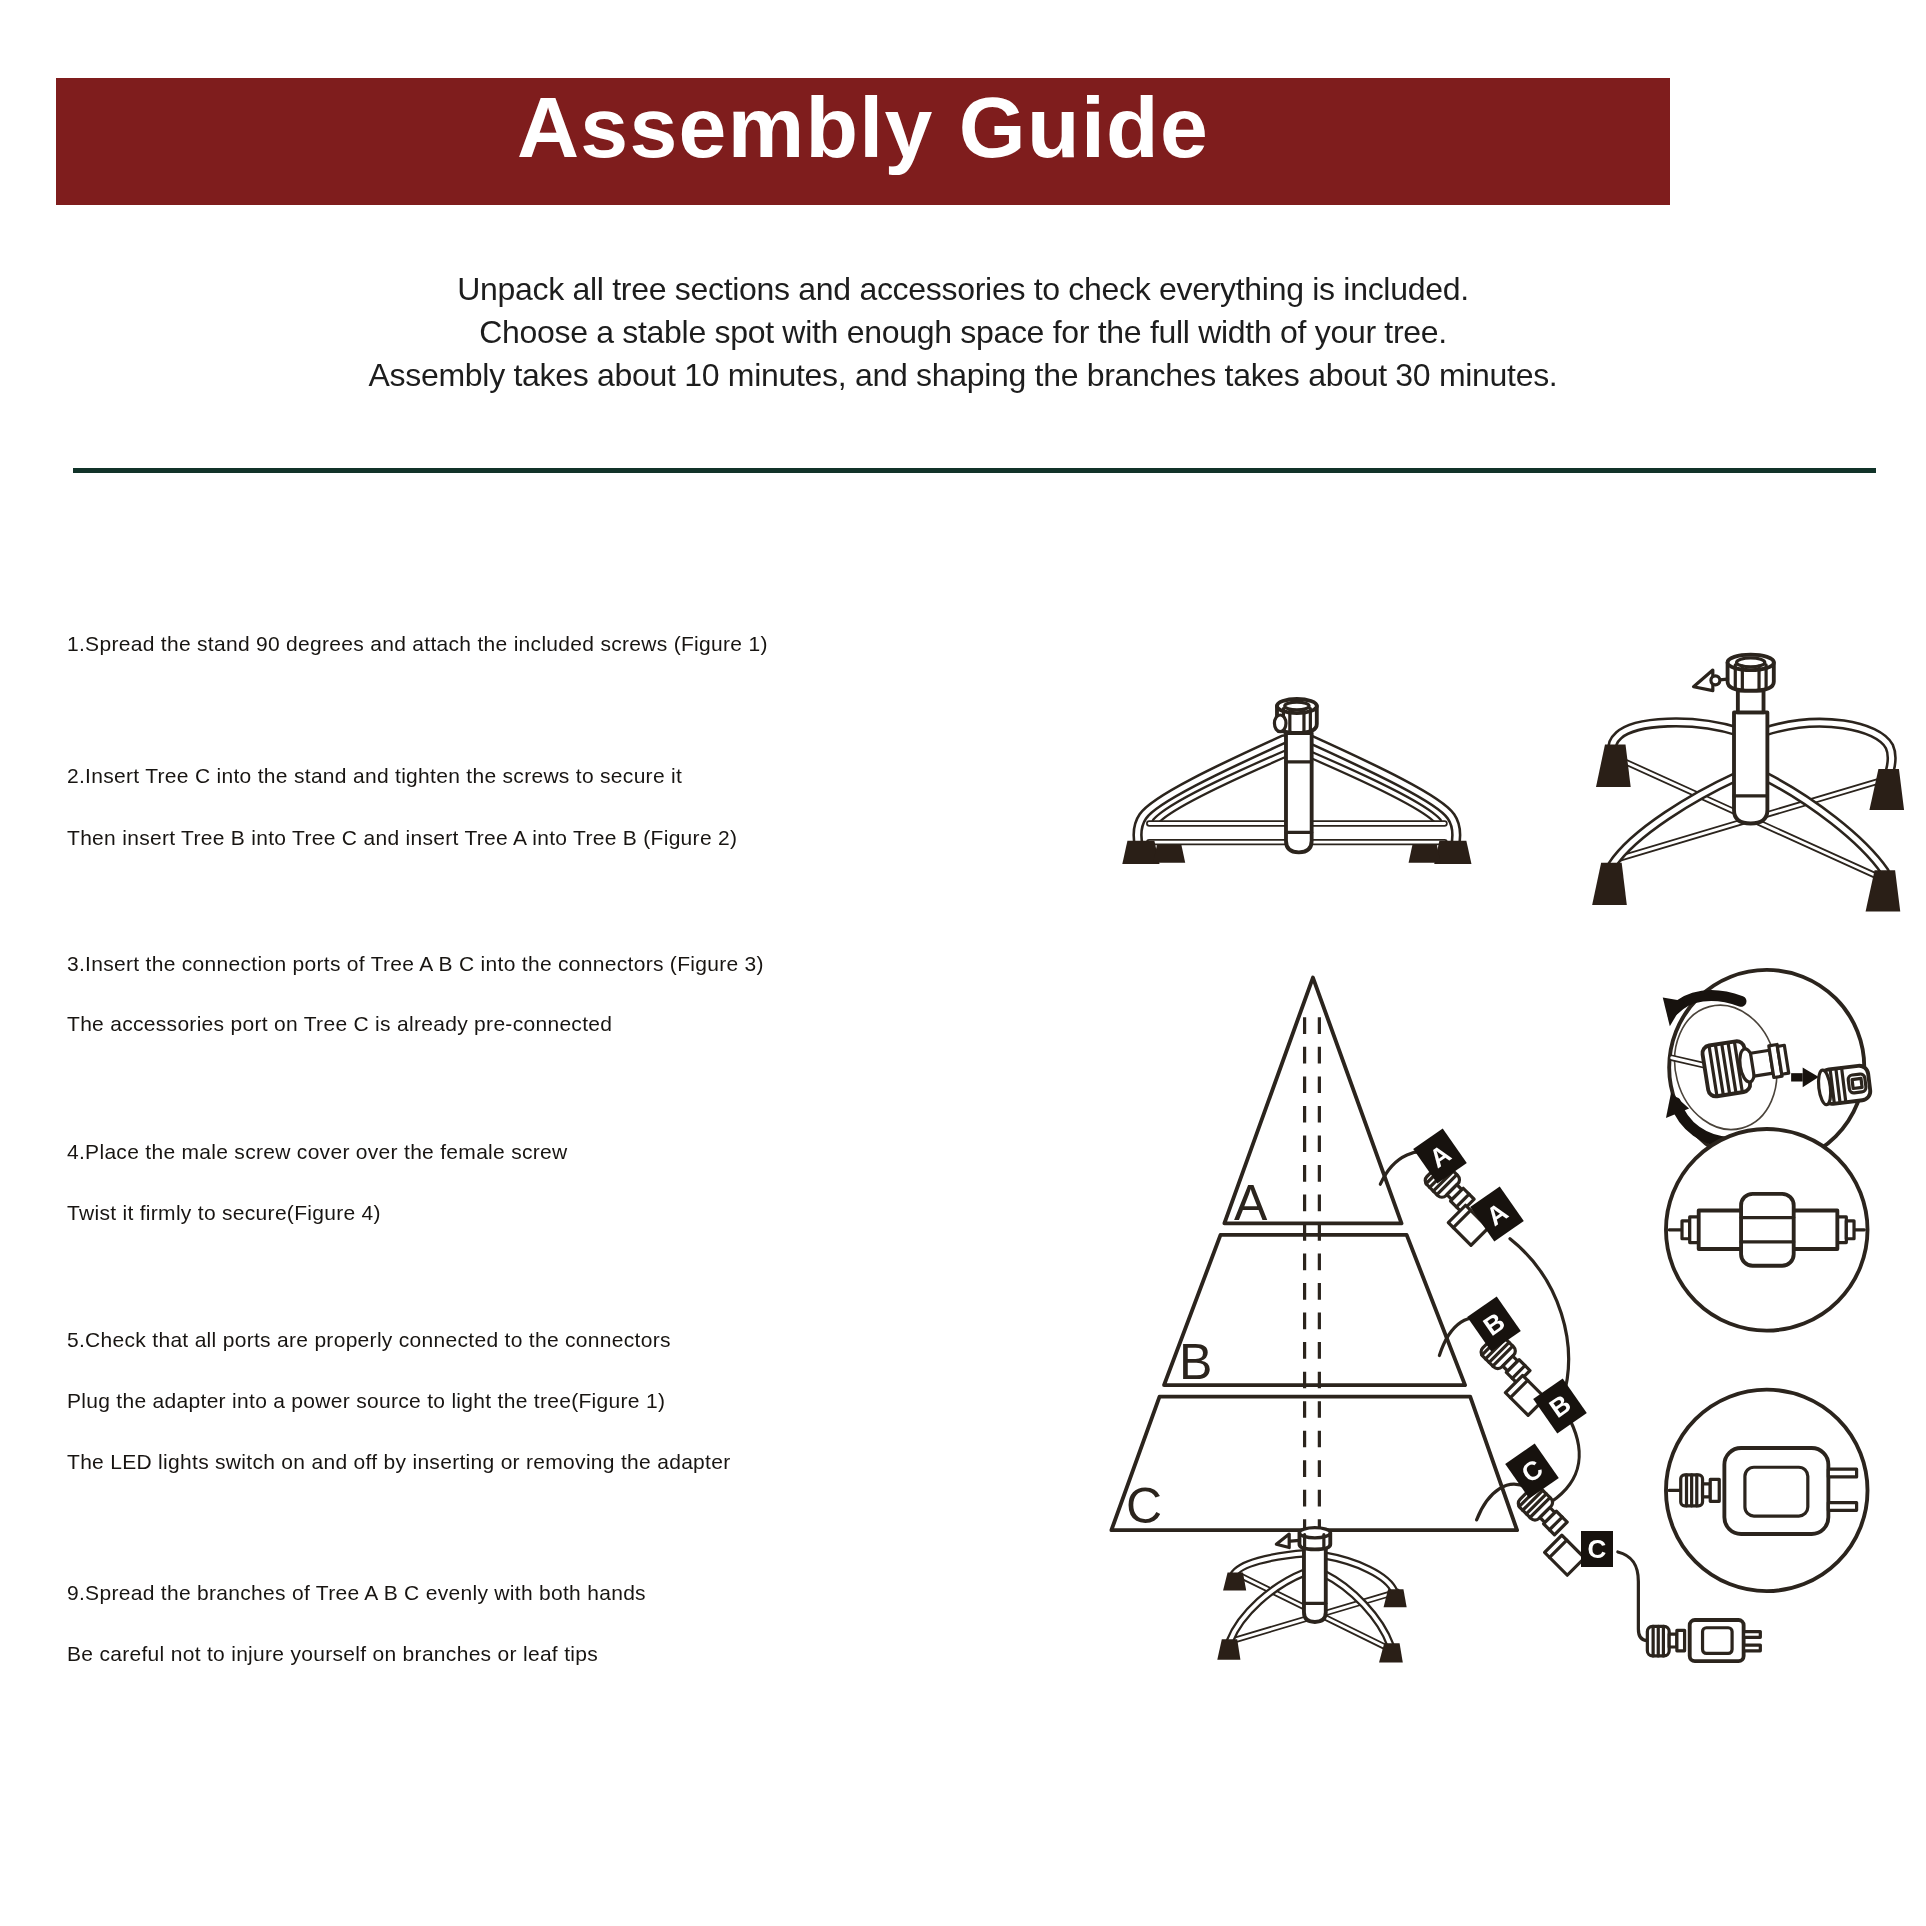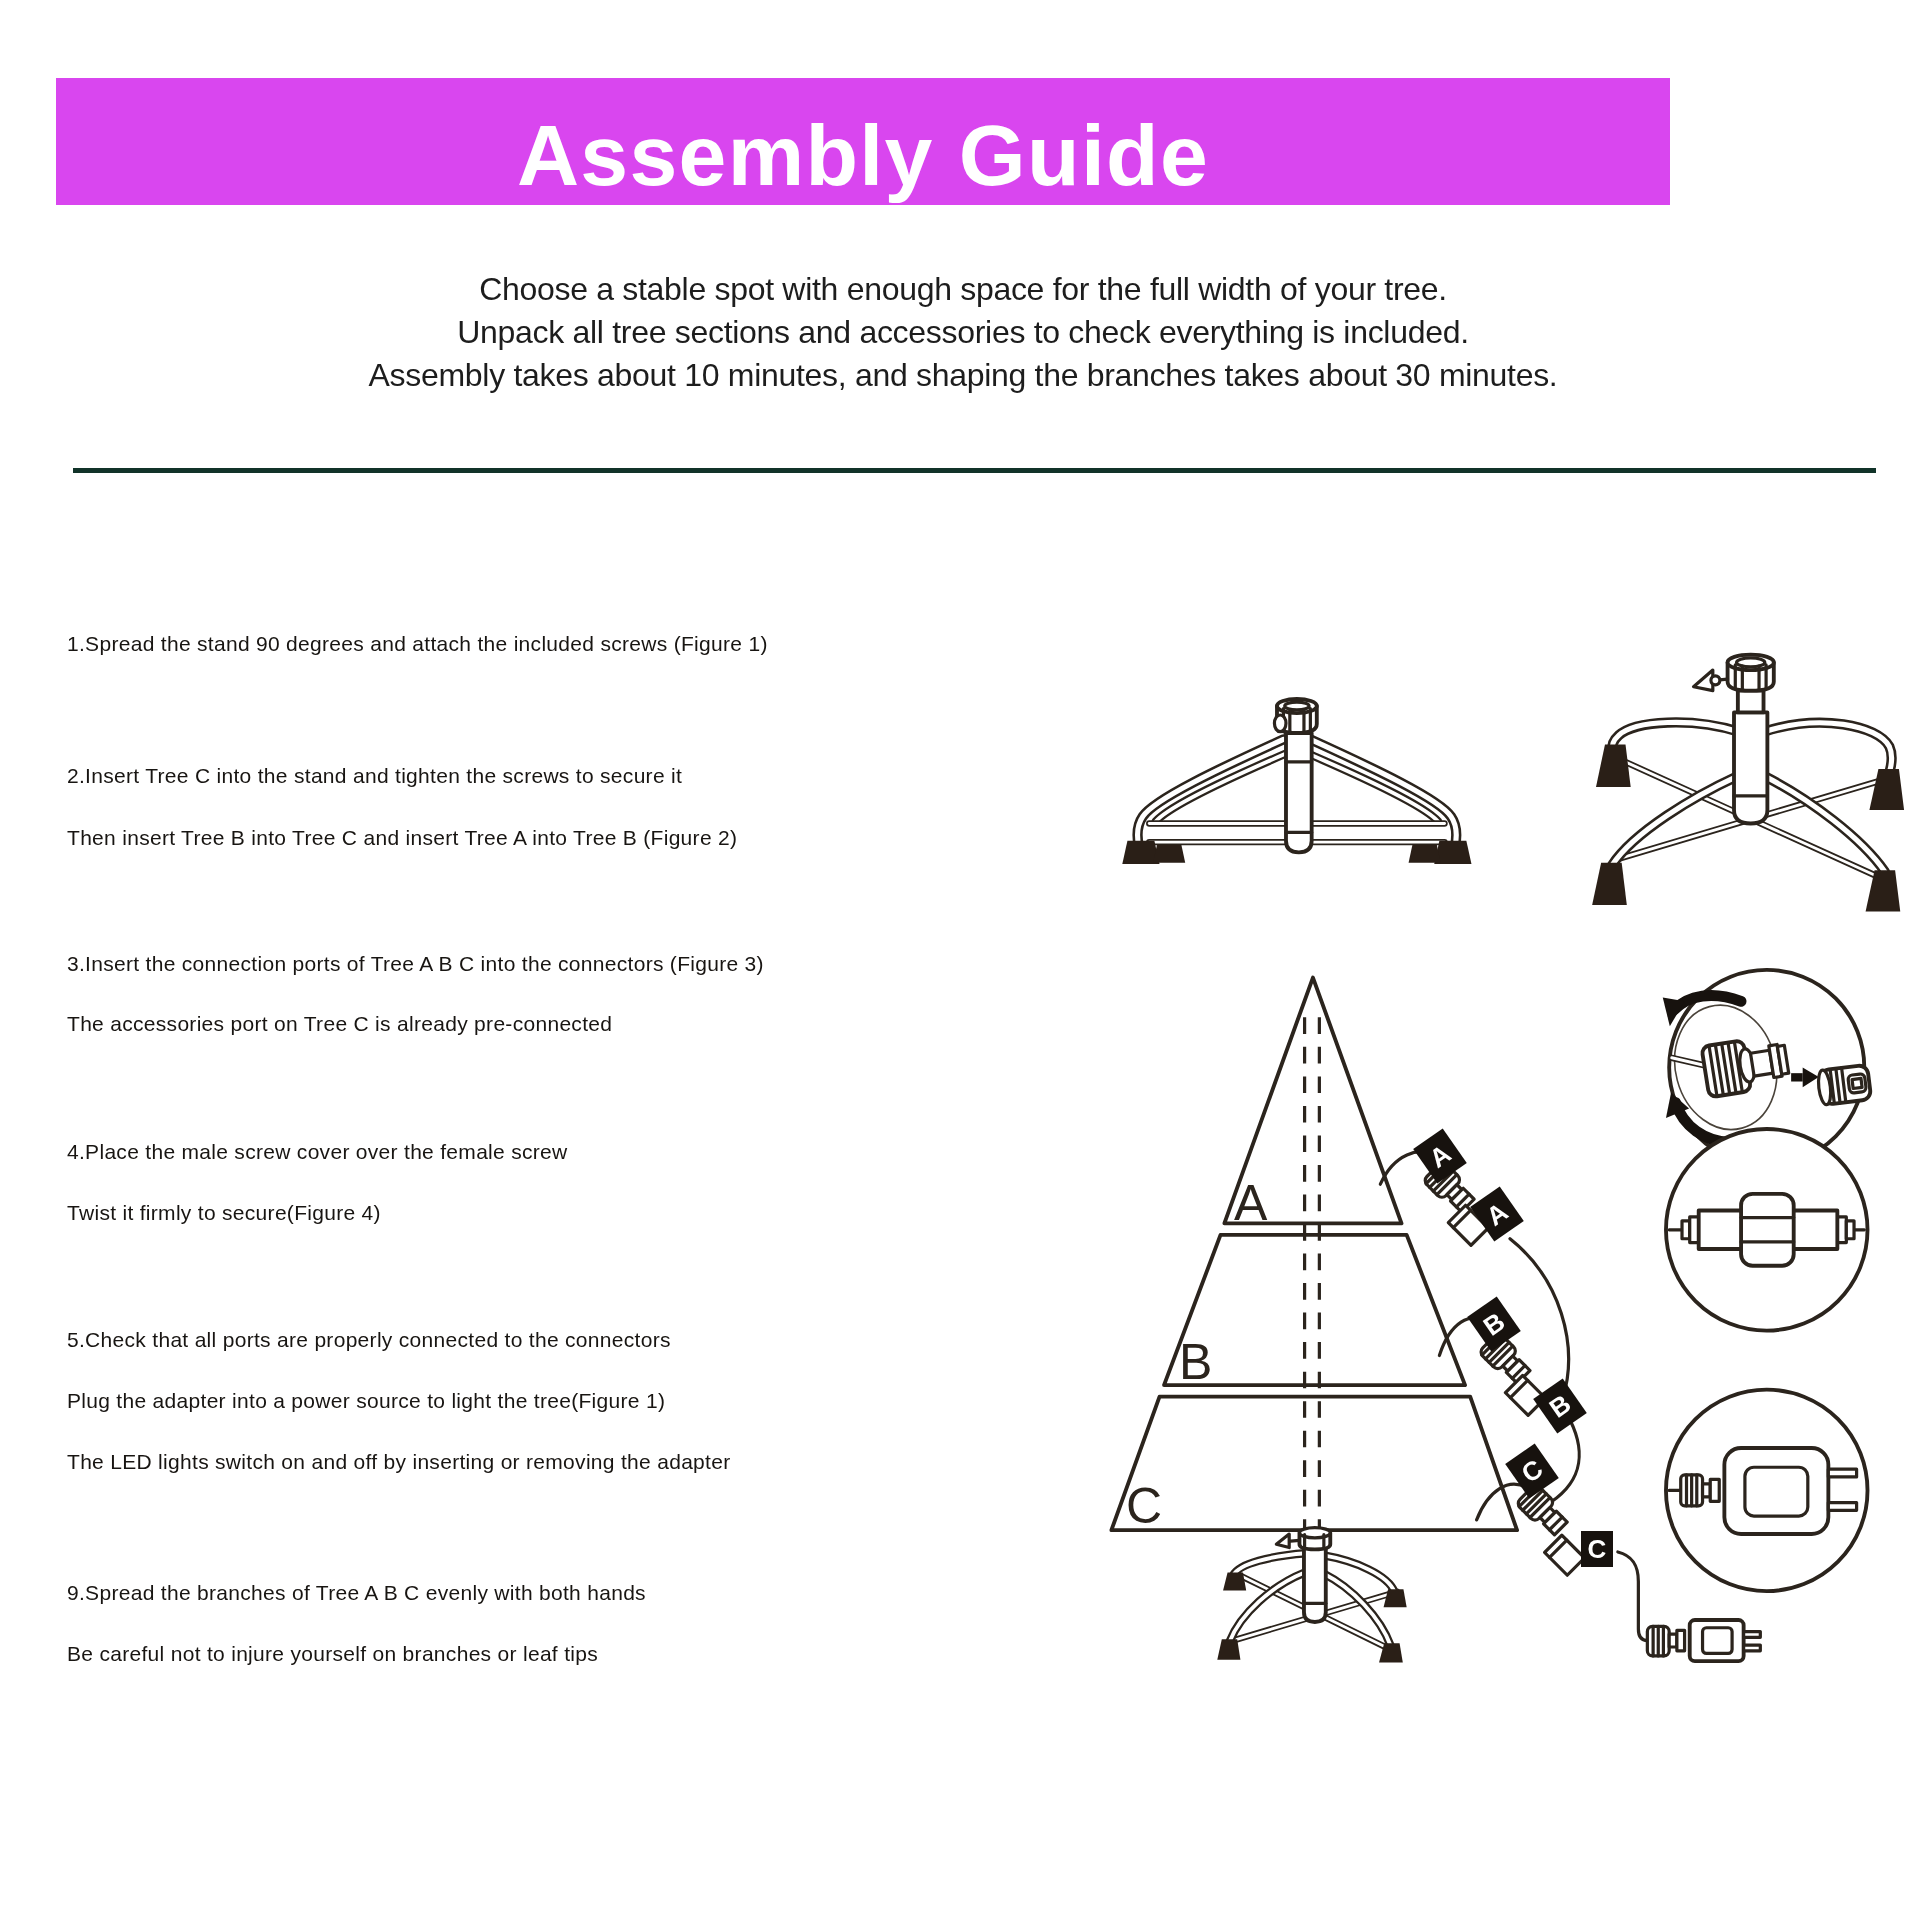--- a/index.html
+++ b/index.html
@@ -1,20 +1,20 @@
 <!DOCTYPE html>
 <html style="font-size:10.3px"><head>
 <meta charset="utf-8">
 <style>
   html,body{margin:0;padding:0;background:#ffffff;}
   .page{position:relative;width:1926px;height:1926px;background:#ffffff;overflow:hidden;
         font-family:"Liberation Sans",sans-serif;}
   
   .header-bar{position:absolute;left:56px;top:78px;width:1614px;height:127px;
-              background:#d946ef;display:flex;align-items:flex-end;justify-content:center;}
+              background:#7f1d1d;display:flex;align-items:flex-start;justify-content:center;}
   .header-title{color:#ffffff;font-size:86px;font-weight:bold;letter-spacing:1.3px;
                 font-family:"Liberation Sans",sans-serif;}
   
   .intro{position:absolute;left:0;top:268px;width:1926px;text-align:center;}
   .intro-line{font-size:32px;line-height:43px;color:#1d1d1d;letter-spacing:-0.3px;}
   
   .divider{position:absolute;left:73px;top:468px;width:1803px;height:4.5px;background:#113329;}
   
   .step-line{position:absolute;left:67px;font-family:Liberation Sans, sans-serif;
              font-size:21px;color:#181512;white-space:nowrap;letter-spacing:0.3px;}
@@ -52,22 +52,22 @@
 </head>
 <body>
 
 <div class="page">
 
   <div class="header-bar">
     <div class="header-title">Assembly Guide</div>
   </div>
 
   <div class="intro">
+    <div class="intro-line">Unpack all tree sections and accessories to check everything is included.</div>
     <div class="intro-line">Choose a stable spot with enough space for the full width of your tree.</div>
-    <div class="intro-line">Unpack all tree sections and accessories to check everything is included.</div>
     <div class="intro-line">Assembly takes about 10 minutes, and shaping the branches takes about 30 minutes.</div>
   </div>
 
   <div class="divider"></div>
 
   <div class="step-line s0">1.Spread the stand 90 degrees and attach the included screws (Figure 1)</div>
   <div class="step-line s1">2.Insert Tree C into the stand and tighten the screws to secure it</div>
   <div class="step-line s2">Then insert Tree B into Tree C and insert Tree A into Tree B (Figure 2)</div>
   <div class="step-line s3">3.Insert the connection ports of Tree A B C into the connectors (Figure 3)</div>
   <div class="step-line s4">The accessories port on Tree C is already pre-connected</div>

